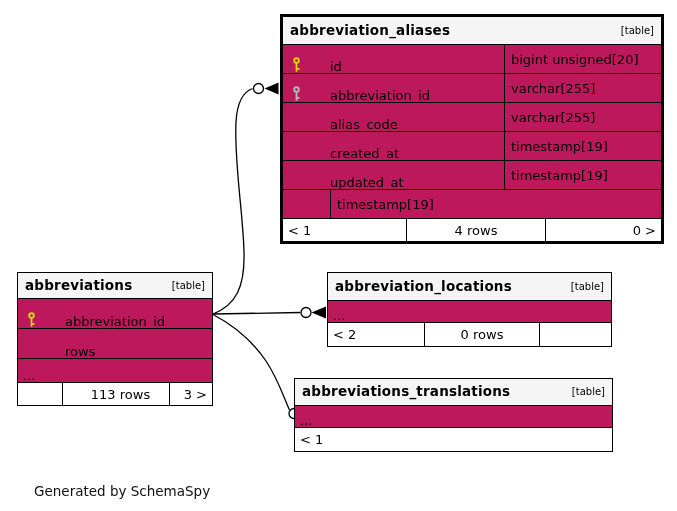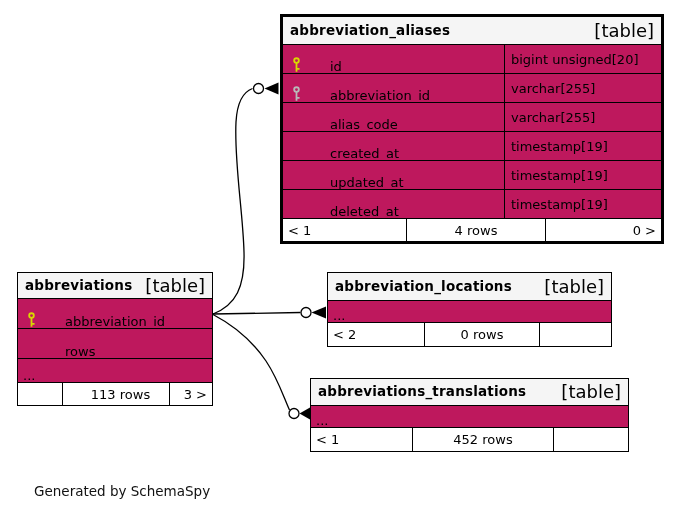--- a/index.html
+++ b/index.html
@@ -18,21 +18,21 @@
     position:absolute;background:#fff;border:1.6px solid var(--border-color);
     box-sizing:border-box;font-size:13px;line-height:1;
   }
   .db-table.main{border-width:3px;}
   .hdr{
     display:flex;justify-content:space-between;align-items:center;
     background:var(--header-bg);border-bottom:1px solid var(--border-color);
     padding:0 7px;
   }
   .hdr .ttl{font-weight:bold;font-size:13.5px;letter-spacing:.2px;}
-  .hdr .tag{font-weight:normal;font-size:18px;}
+  .hdr .tag{font-weight:normal;font-size:10px;}
   .row{
     display:flex;align-items:flex-end;border-bottom:1px solid var(--border-color);
     background:#be185d;
     gap:21px;
   }
   .keycell{width:26px;display:flex;align-items:center;justify-content:center;flex:none;}
   .pk{color:var(--pk-color);}
   .fk{color:var(--fk-color);}
   .cname{flex:1;padding-right:4px;white-space:nowrap;}
   .ctype{
@@ -61,21 +61,21 @@
   #tbl-abbr .f-l{width:39px;}
   #tbl-abbr .f-c{width:97px;padding-left:9px;}
   
   #tbl-loc{left:327px;top:272px;width:285px;}
   #tbl-loc .hdr{height:27px;}
   #tbl-loc .row.ellipsis{height:21px;}
   #tbl-loc .foot{height:23px;}
   #tbl-loc .f-l{width:91px;}
   #tbl-loc .f-c{width:114px;}
   
-  #tbl-trans{left:310px;top:378px;width:319px;}
+  #tbl-trans{left:294px;top:378px;width:319px;}
   #tbl-trans .hdr{height:26px;}
   #tbl-trans .row.ellipsis{height:21px;}
   #tbl-trans .foot{height:23px;}
   #tbl-trans .f-l{width:96px;}
   #tbl-trans .f-c{width:140px;}
   
   #note{position:absolute;left:34px;top:483px;font-size:13.5px;color:#111;}
 </style>
 </head>
 <body>
@@ -130,21 +130,20 @@
     <span class="cname">created_at</span>
     <span class="ctype">timestamp[19]</span>
   </div>
   <div class="row">
     <span class="keycell"></span>
     <span class="cname">updated_at</span>
     <span class="ctype">timestamp[19]</span>
   </div>
   <div class="row">
     <span class="keycell"></span>
-    <span class="cname">deleted_at</span>
     <span class="ctype">timestamp[19]</span>
   </div>
   <div class="foot">
     <span class="f-l">&lt; 1</span>
     <span class="f-c">4 rows</span>
     <span class="f-r">0 &gt;</span>
   </div>
 </div>
 
 <div id="tbl-abbr" class="db-table">
@@ -193,18 +192,17 @@
 <div id="tbl-trans" class="db-table">
   <div class="hdr">
     <span class="ttl">abbreviations_translations</span>
     <span class="tag">[table]</span>
   </div>
   <div class="row ellipsis">
     <span>...</span>
   </div>
   <div class="foot">
     <span class="f-l">&lt; 1</span>
-    <span class="f-c">452 rows</span>
     <span class="f-r"></span>
   </div>
 </div>
 
 <div id="note">Generated by SchemaSpy</div>
 
 </body></html>

